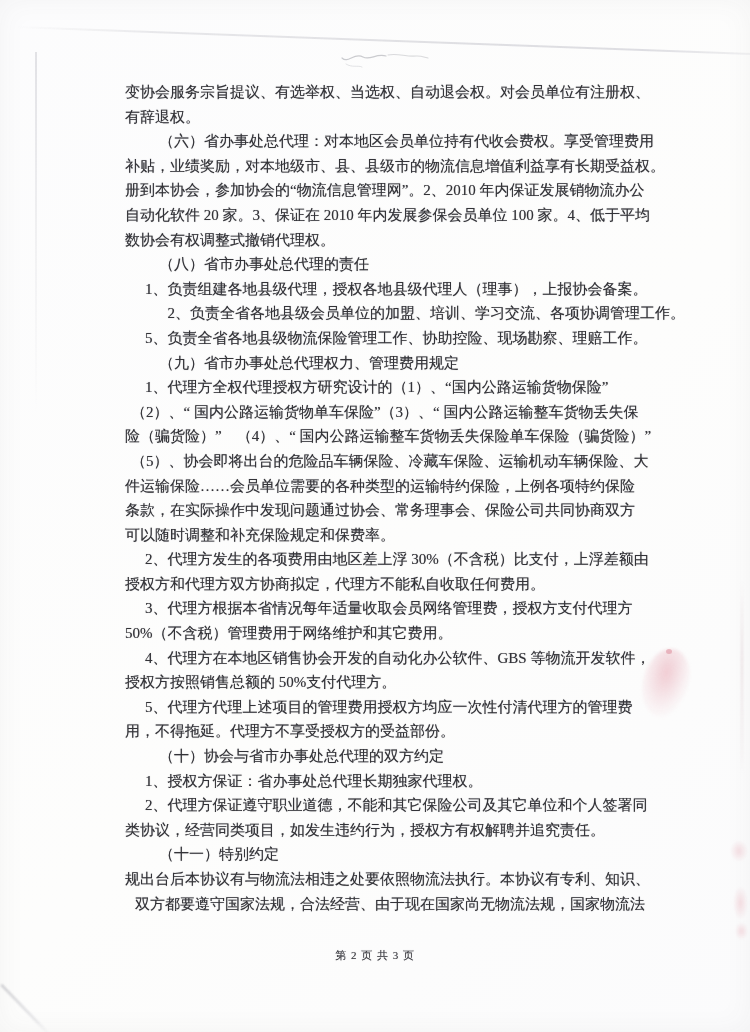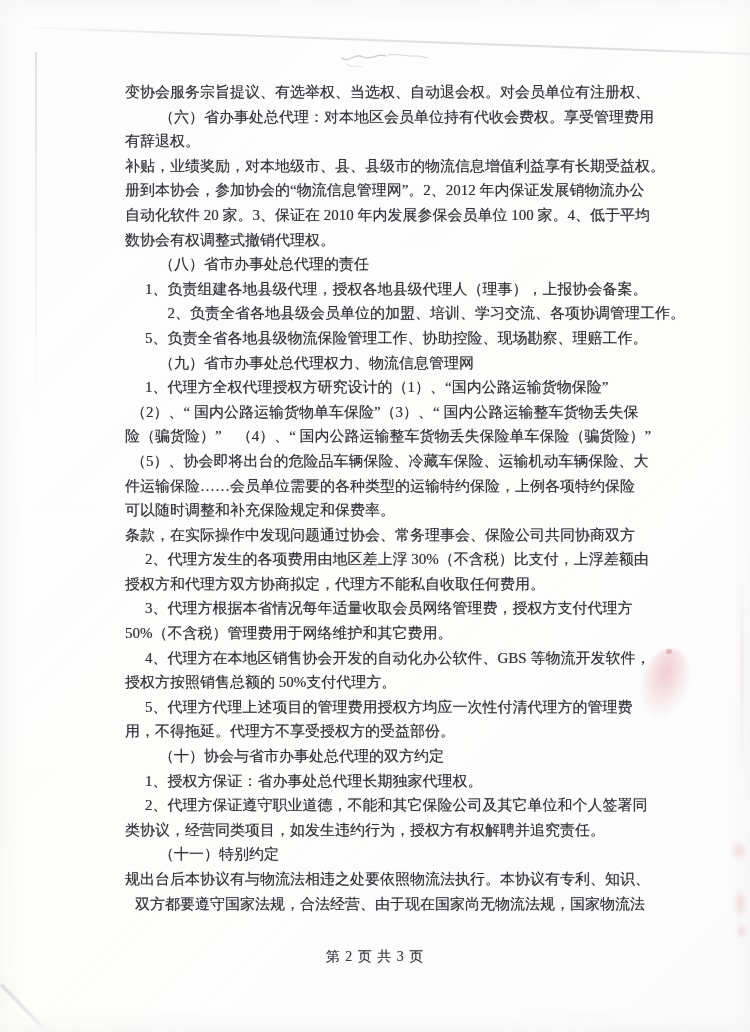--- a/index.html
+++ b/index.html
@@ -64,21 +64,21 @@
   .doc-body {
     position: absolute; left: 125px; top: 80px; width: 560px;
     font-size: 15px; line-height: 24.6px;
     color: #333338;
     text-shadow: 0 0 0.8px rgba(48,48,54,0.55);
   }
   .line { white-space: nowrap; height: 24.6px; }
   .footer {
     position: absolute; left: 0; top: 948px; width: 750px;
     text-align: center;
-    font-size: 14px; letter-spacing: 1px;
+    font-size: 11px; letter-spacing: 1px;
     color: #3c3c42;
     text-shadow: 0 0 0.7px rgba(55,55,62,0.5);
   }
 </style>
 </head>
 <body>
 
 <div class="page">
 
   <div class="crease-top"></div>
@@ -91,38 +91,38 @@
   <div class="fold-bottom-left"></div>
   <div class="stain-pink"></div>
   <div class="stain-dot"></div>
   <div class="edge-right-line"></div>
   <div class="edge-pink-a"></div>
   <div class="edge-pink-b"></div>
   <div class="edge-pink-c"></div>
 
   <main class="doc-body">
       <div class="line" style="padding-left: 0px;">变协会服务宗旨提议、有选举权、当选权、自动退会权。对会员单位有注册权、</div>
+      <div class="line" style="padding-left: 0px;">有辞退权。</div>
       <div class="line" style="padding-left: 34px;">（六）省办事处总代理：对本地区会员单位持有代收会费权。享受管理费用</div>
-      <div class="line" style="padding-left: 0px;">有辞退权。</div>
       <div class="line" style="padding-left: 0px;">补贴，业绩奖励，对本地级市、县、县级市的物流信息增值利益享有长期受益权。</div>
-      <div class="line" style="padding-left: 0px;">册到本协会，参加协会的“物流信息管理网”。2、2012 年内保证发展销物流办公</div>
+      <div class="line" style="padding-left: 0px;">册到本协会，参加协会的“物流信息管理网”。2、2010 年内保证发展销物流办公</div>
       <div class="line" style="padding-left: 0px;">自动化软件 20 家。3、保证在 2010 年内发展参保会员单位 100 家。4、低于平均</div>
       <div class="line" style="padding-left: 0px;">数协会有权调整式撤销代理权。</div>
       <div class="line" style="padding-left: 34px;">（八）省市办事处总代理的责任</div>
       <div class="line" style="padding-left: 20px;">1、负责组建各地县级代理，授权各地县级代理人（理事），上报协会备案。</div>
       <div class="line" style="padding-left: 20px; text-align: right;">2、负责全省各地县级会员单位的加盟、培训、学习交流、各项协调管理工作。</div>
       <div class="line" style="padding-left: 20px;">5、负责全省各地县级物流保险管理工作、协助控险、现场勘察、理赔工作。</div>
-      <div class="line" style="padding-left: 34px;">（九）省市办事处总代理权力、物流信息管理网</div>
+      <div class="line" style="padding-left: 34px;">（九）省市办事处总代理权力、管理费用规定</div>
       <div class="line" style="padding-left: 20px;">1、代理方全权代理授权方研究设计的（1）、“国内公路运输货物保险”</div>
       <div class="line" style="padding-left: 6px;">（2）、“ 国内公路运输货物单车保险”（3）、“ 国内公路运输整车货物丢失保</div>
       <div class="line" style="padding-left: 0px;">险（骗货险）”　（4）、“ 国内公路运输整车货物丢失保险单车保险（骗货险）”</div>
       <div class="line" style="padding-left: 6px;">（5）、协会即将出台的危险品车辆保险、冷藏车保险、运输机动车辆保险、大</div>
       <div class="line" style="padding-left: 0px;">件运输保险……会员单位需要的各种类型的运输特约保险，上例各项特约保险</div>
+      <div class="line" style="padding-left: 0px;">条款，在实际操作中发现问题通过协会、常务理事会、保险公司共同协商双方</div>
       <div class="line" style="padding-left: 0px;">可以随时调整和补充保险规定和保费率。</div>
-      <div class="line" style="padding-left: 0px;">条款，在实际操作中发现问题通过协会、常务理事会、保险公司共同协商双方</div>
       <div class="line" style="padding-left: 20px;">2、代理方发生的各项费用由地区差上浮 30%（不含税）比支付，上浮差额由</div>
       <div class="line" style="padding-left: 0px;">授权方和代理方双方协商拟定，代理方不能私自收取任何费用。</div>
       <div class="line" style="padding-left: 20px;">3、代理方根据本省情况每年适量收取会员网络管理费，授权方支付代理方</div>
       <div class="line" style="padding-left: 0px;">50%（不含税）管理费用于网络维护和其它费用。</div>
       <div class="line" style="padding-left: 20px;">4、代理方在本地区销售协会开发的自动化办公软件、GBS 等物流开发软件，</div>
       <div class="line" style="padding-left: 0px;">授权方按照销售总额的 50%支付代理方。</div>
       <div class="line" style="padding-left: 20px;">5、代理方代理上述项目的管理费用授权方均应一次性付清代理方的管理费</div>
       <div class="line" style="padding-left: 0px;">用，不得拖延。代理方不享受授权方的受益部份。</div>
       <div class="line" style="padding-left: 34px;">（十）协会与省市办事处总代理的双方约定</div>
       <div class="line" style="padding-left: 20px;">1、授权方保证：省办事处总代理长期独家代理权。</div>

